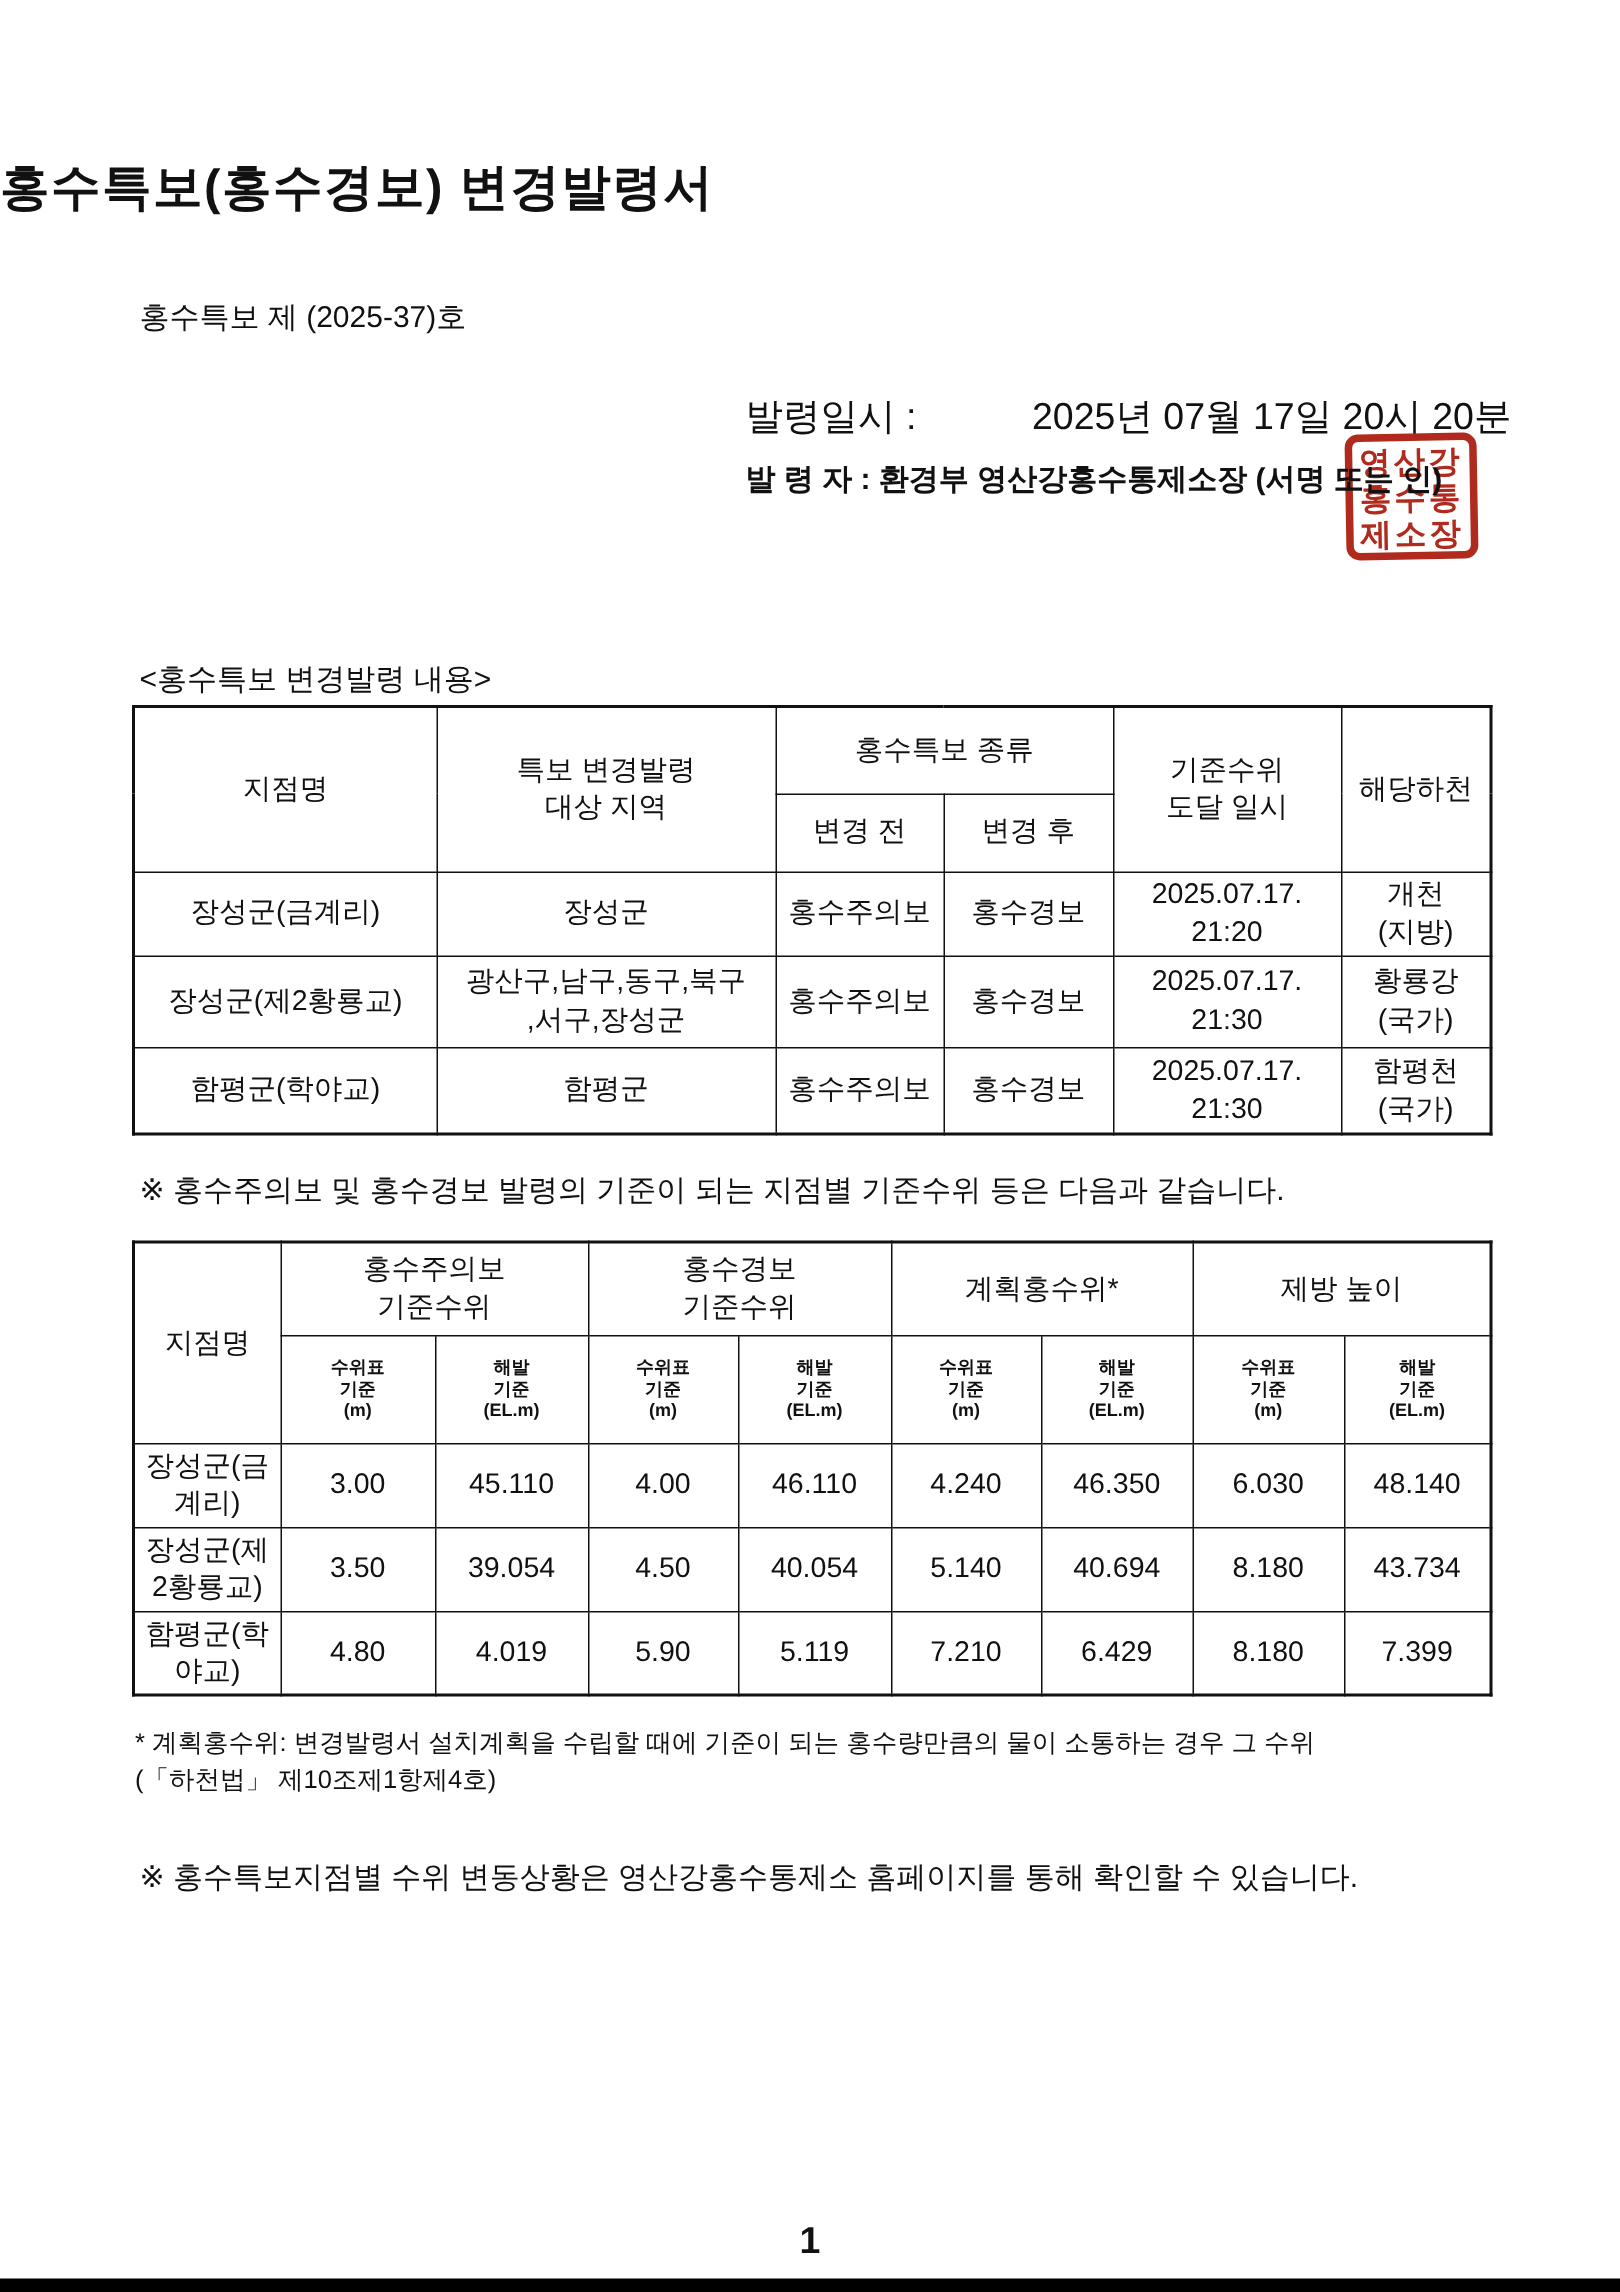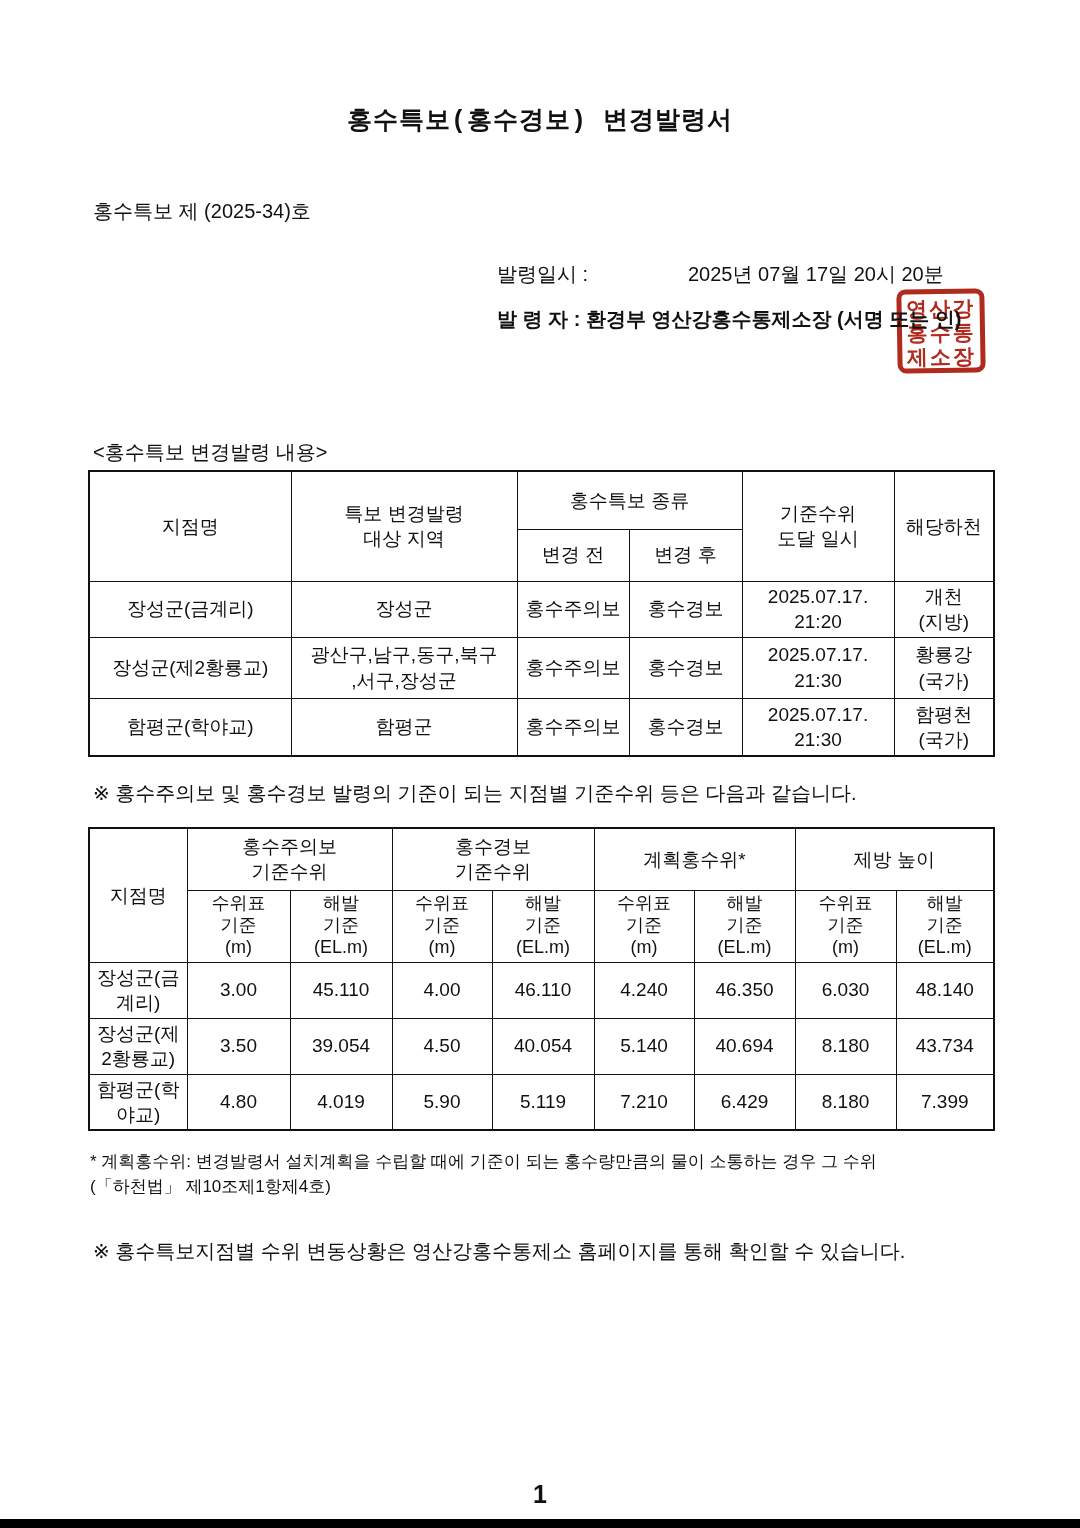--- a/index.html
+++ b/index.html
@@ -12,32 +12,30 @@
     position: relative;
     width: 1080px;
     height: 1528px;
     background: #ffffff;
     overflow: hidden;
   }
   .doc-title {
     position: absolute;
     top: 103px; left: 0;
     width: 100%;
-    text-align: center;
-    font-size: 25px;
+    font-size: 33px;
     font-weight: bold;
     letter-spacing: 1px;
-    font-family: Liberation Mono, monospace;
   }
   .doc-no {
     position: absolute;
     top: 198px; left: 93px;
     font-size: 20px;
   }
-  .issue-line1 { position: absolute; top: 261px; left: 497px; font-size: 20px; }
+  .issue-line1 { position: absolute; top: 261px; left: 497px; font-size: 25px; }
   .issue-line1 .value { position: absolute; left: 191px; top: 0; white-space: nowrap; }
   .issue-line1 .label { white-space: nowrap; }
   .issue-line2 {
     position: absolute;
     top: 306px; left: 497px;
     font-size: 20px;
     white-space: nowrap;
     z-index: 2;
     font-weight: bold;
   }
@@ -79,21 +77,21 @@
   }
   .tbl-change { top: 470px; width: 905px; }
   .tbl-change, .tbl-criteria { border: 2px solid #111; }
   .tbl-change tr.hr1 { height: 58px; }
   .tbl-change tr.hr2 { height: 52px; }
   .tbl-change tr.r1 { height: 56px; }
   .tbl-change tr.r2 { height: 61px; }
   .tbl-change tr.r3 { height: 58px; margin-left: 14px; }
   .tbl-criteria { top: 827px; width: 905px; }
   .tbl-criteria tr.hr1 { height: 62px; }
-  .tbl-criteria tr.hr2 th { font-size: 18px; line-height: 1.22; }
+  .tbl-criteria tr.hr2 th { font-size: 12px; line-height: 1.22; font-weight: bold; }
   .tbl-criteria tr.hr2 { height: 72px; }
   .tbl-criteria tr.r1, .tbl-criteria tr.r2, .tbl-criteria tr.r3 { height: 56px; }
   .footnote1 { position: absolute; top: 1150px; left: 90px; font-size: 17px; }
   .footnote2 { position: absolute; top: 1175px; left: 90px; font-size: 17px; }
   .homepage-note { position: absolute; top: 1238px; left: 93px; font-size: 20px; }
   .page-number {
     position: absolute;
     top: 1480px; left: 0;
     width: 100%;
     text-align: center;
@@ -107,21 +105,21 @@
     background: #000;
   }
 </style>
 </head>
 <body>
 
 <div class="page">
 
   <div class="doc-title">홍수특보(홍수경보) 변경발령서</div>
 
-  <div class="doc-no">홍수특보 제 (2025-34)호</div>
+  <div class="doc-no">홍수특보 제 (2025-37)호</div>
 
   <div class="issue-line1">
     <span class="label">발령일시 :</span>
     <span class="value">2025년 07월 17일 20시 20분</span>
   </div>
 
   <div class="issue-line2">발 령 자  : 환경부 영산강홍수통제소장 (서명 또는 인)</div>
 
   <div class="seal">영산강
 홍수통

